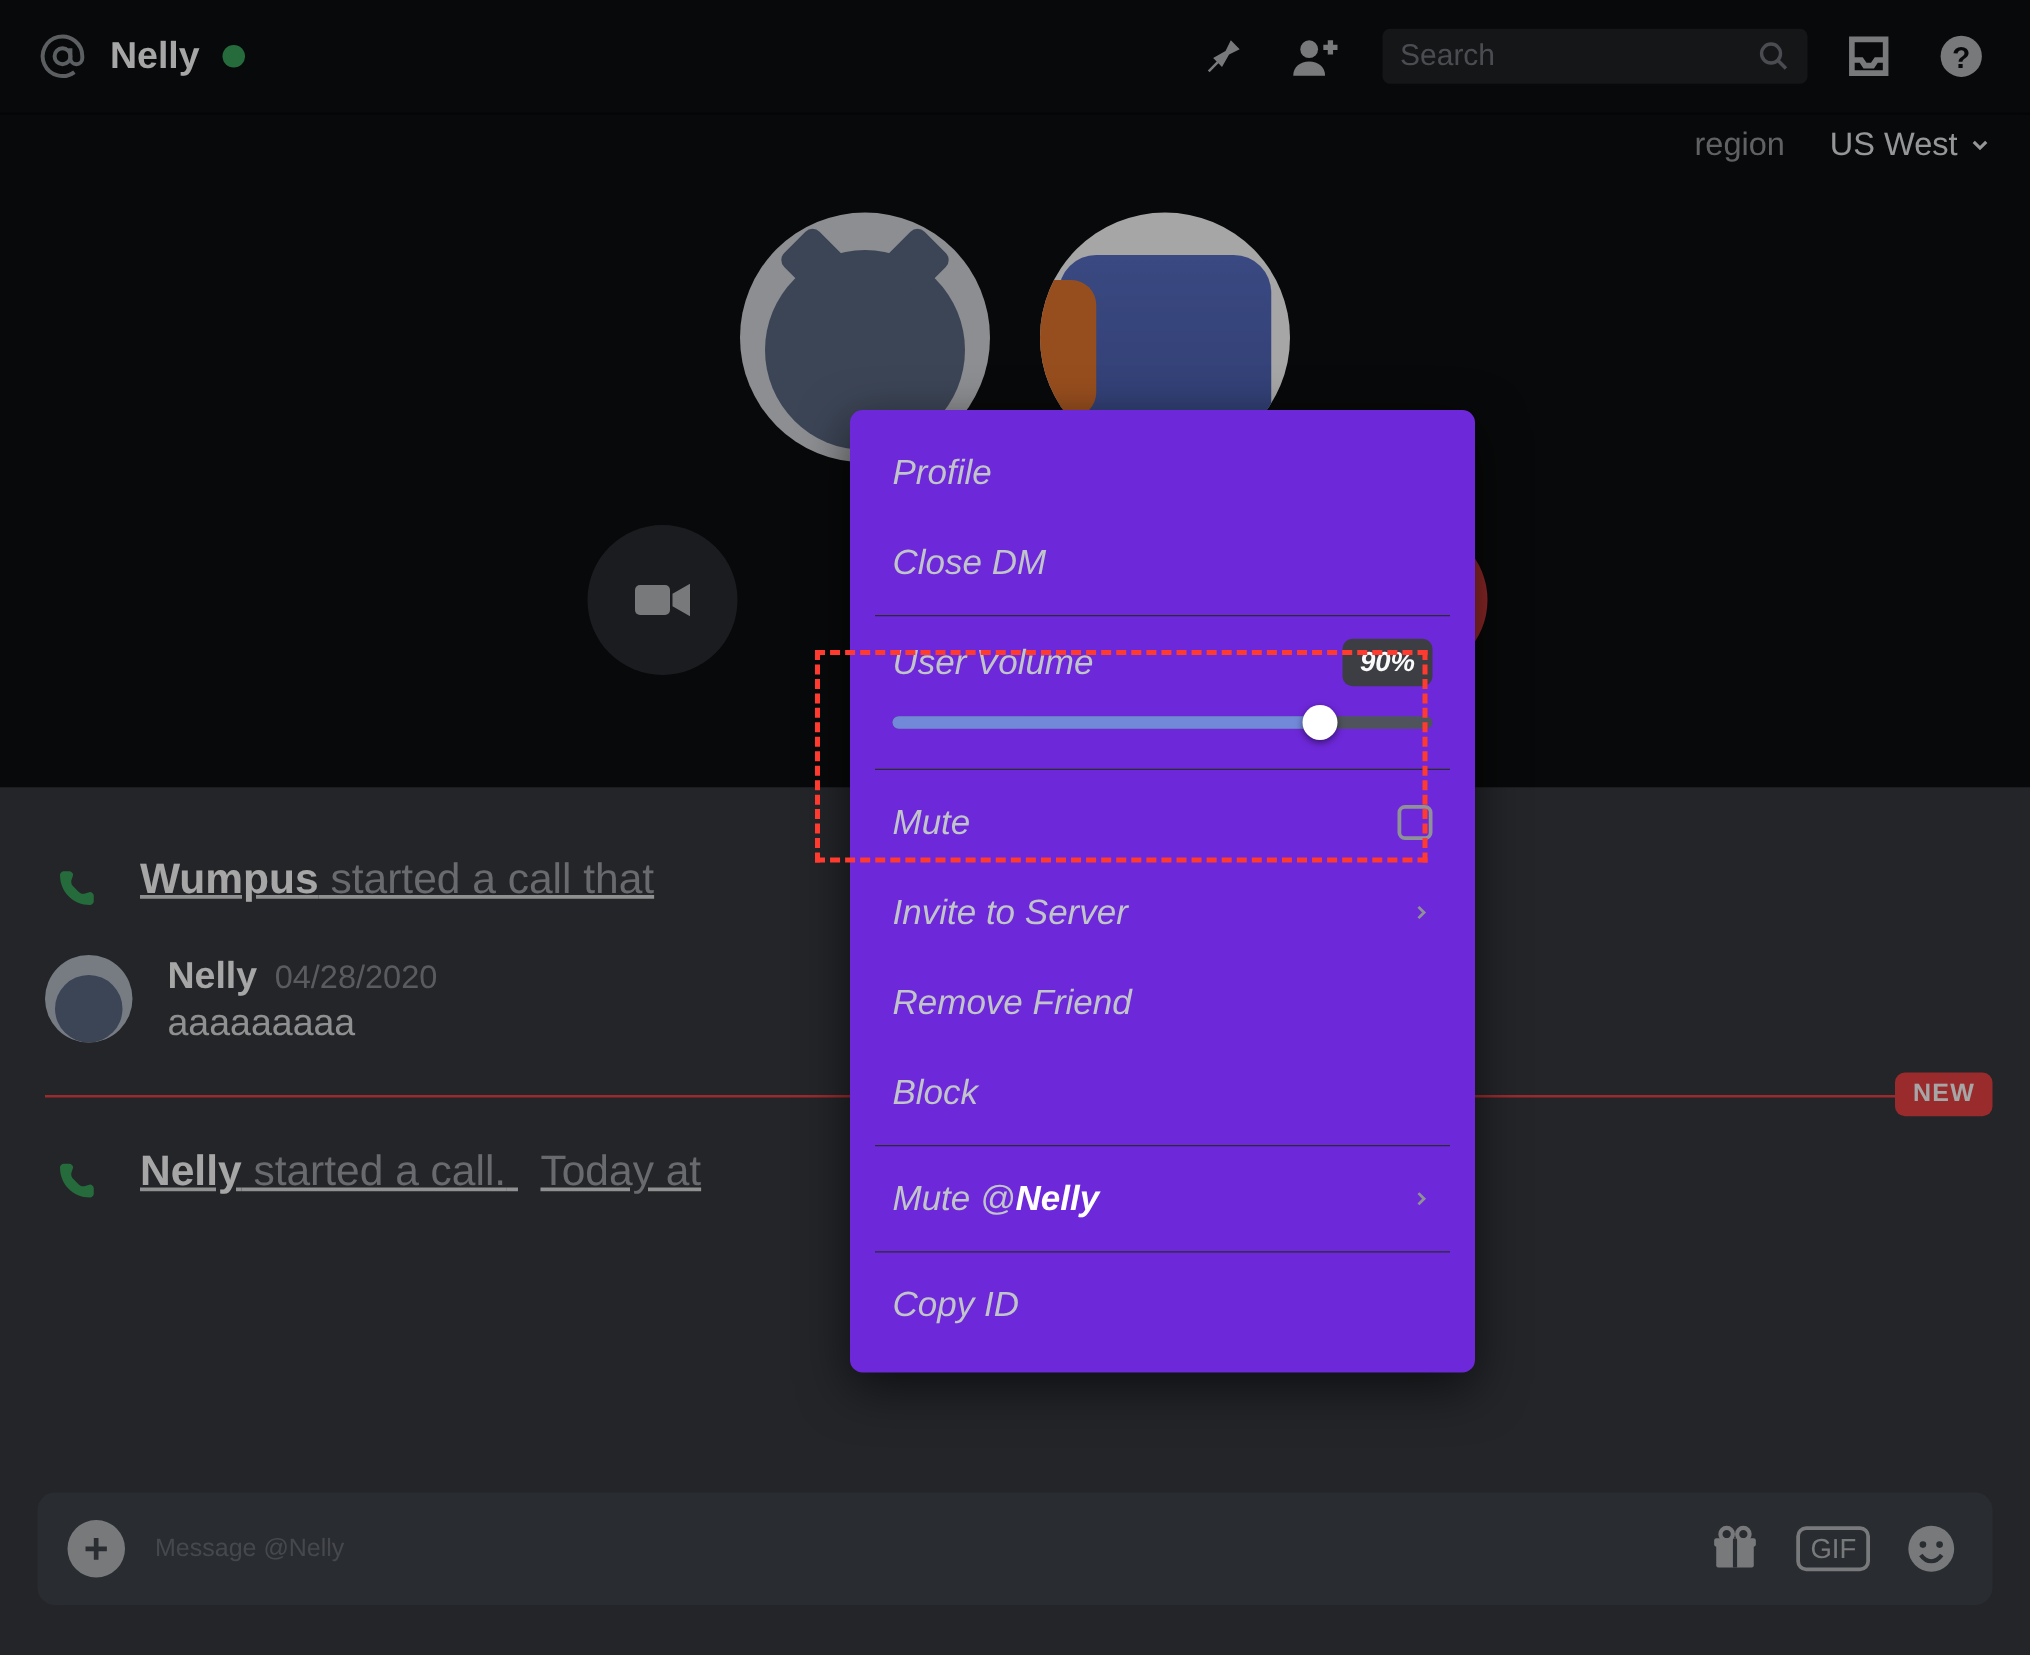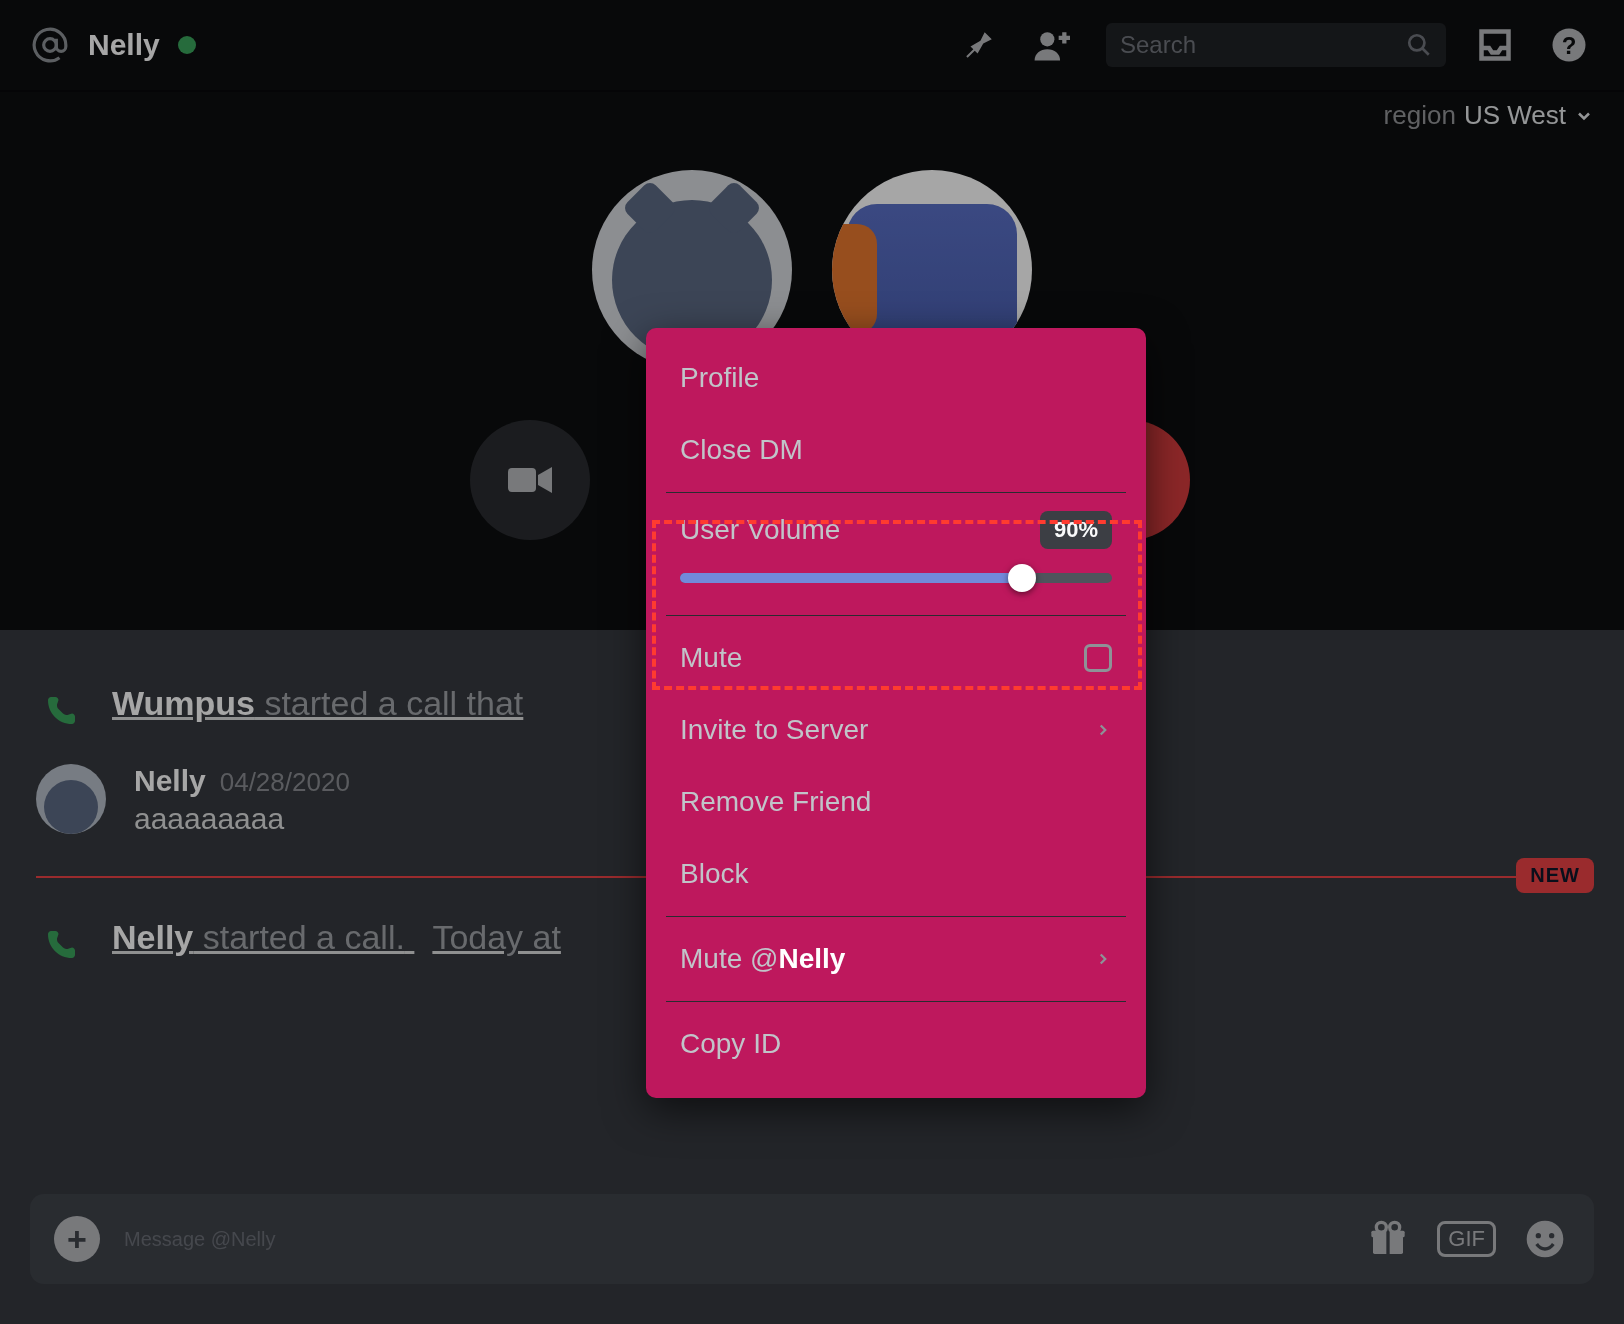--- a/index.html
+++ b/index.html
@@ -68,21 +68,21 @@
   }
   .search-box span { flex:1; }
 
   
   .region-row {
     position:absolute;
     top: 100px;
     right: 30px;
     display:flex;
     align-items:center;
-    gap: 8px;
+    gap: 36px;
     font-size: 26px;
     z-index:2;
   }
   .region-label { color:#949699; }
   .region-value { color:#e4e6e8; font-weight:500; display:flex; align-items:center; gap:8px;}
 
   
   .call-area {
     position:absolute;
     top:0; left:0; right:0;
@@ -178,21 +178,21 @@
   .msg-meta .ts{color:#8a8d92;font-size:26px;}
   .msg-text{font-size:30px;color:#dcddde;margin-top:4px;}
 
   .new-divider{
     position:relative;
     height:2px;background:#ed4245;
     margin:26px 36px 26px 36px;
   }
   .new-pill{
     position:absolute;right:-6px;top:-18px;
-    background:#ed4245;color:#0f172a;font-weight:800;
+    background:#ed4245;color:#ffffff;font-weight:800;
     font-size:20px;padding:6px 14px;border-radius:8px;
     letter-spacing:1px;
   }
 
   
   .composer{
     position:absolute;
     left:30px; right:30px; bottom:40px;
     height:90px;
     background:#40444b;
@@ -216,27 +216,28 @@
     width:50px;height:50px;
   }
   .gif-box{
     border:3px solid #b9bbbe;border-radius:8px;
     padding:2px 8px;font-weight:400;color:#b9bbbe;font-size:22px;
   }
 
   
   .context-menu{
     position:absolute;
-    left:646px; top:328px;
+    left:680px; top:328px;
     width:500px;
-    background:#be185d;
+    background:#6d28d9;
     border-radius:10px;
     box-shadow:0 12px 40px rgba(0,0,0,0.6);
     padding:14px 0 18px;
     z-index:20;
+    font-style:italic;
   }
   .menu-item{
     padding:20px 34px;
     font-size:28px;
     color:#c1c4c9;
     display:flex;align-items:center;justify-content:space-between;
     cursor:pointer;
   }
   .menu-item .chev{color:#8e9297;}
   .menu-item .chk{

